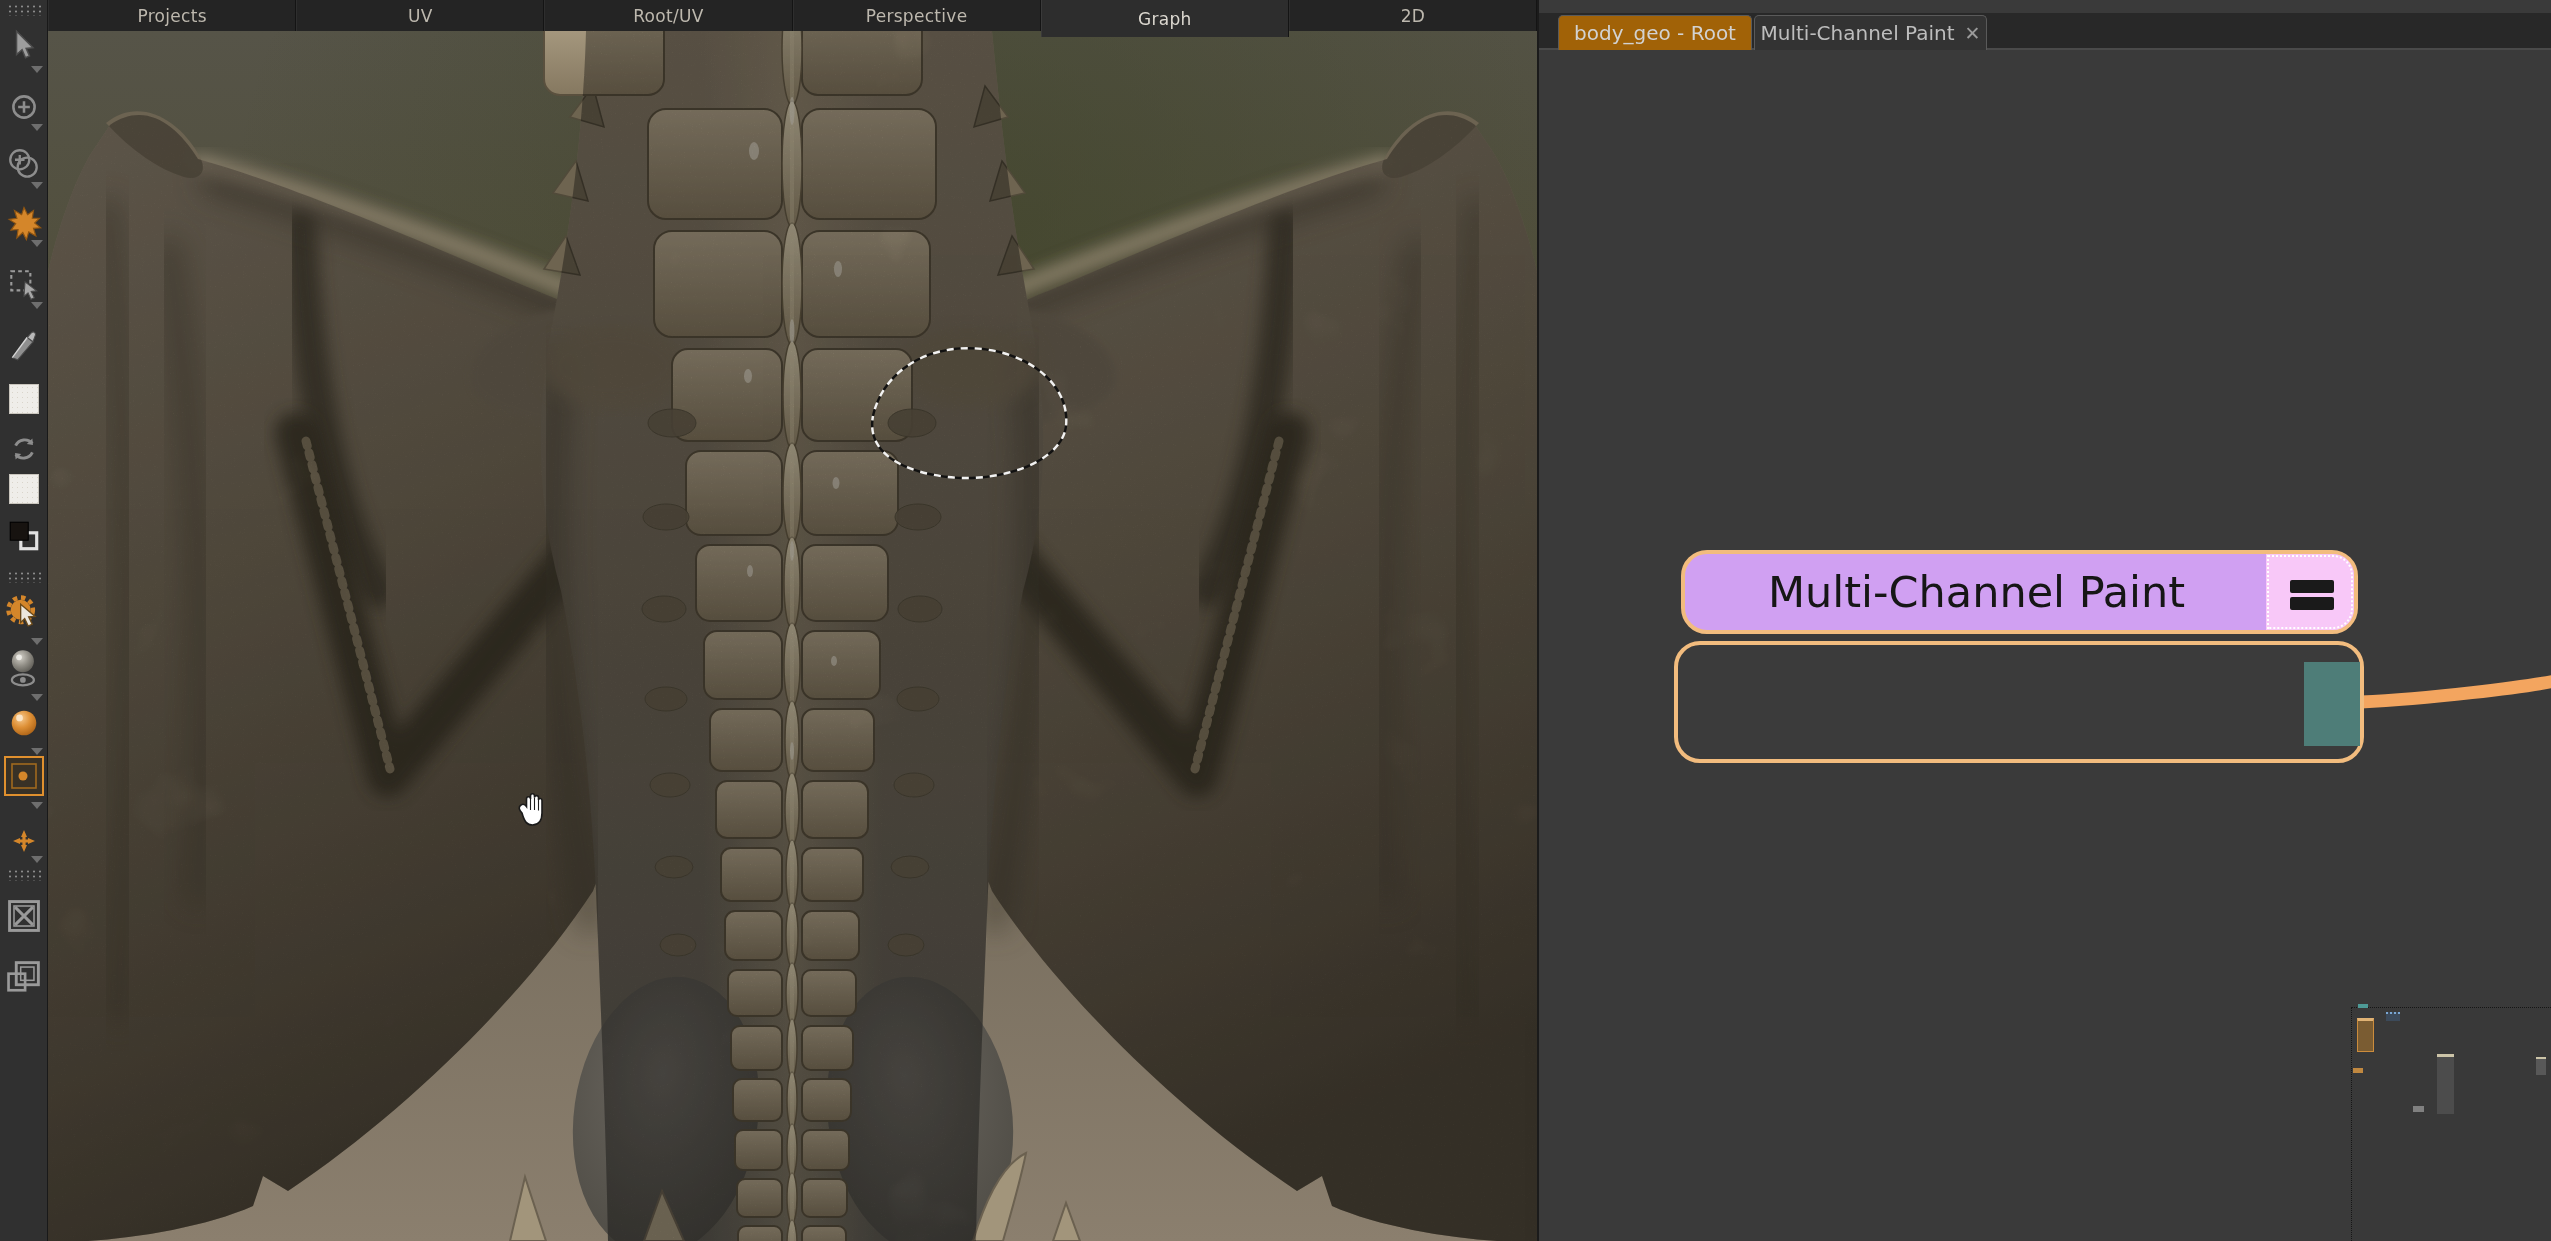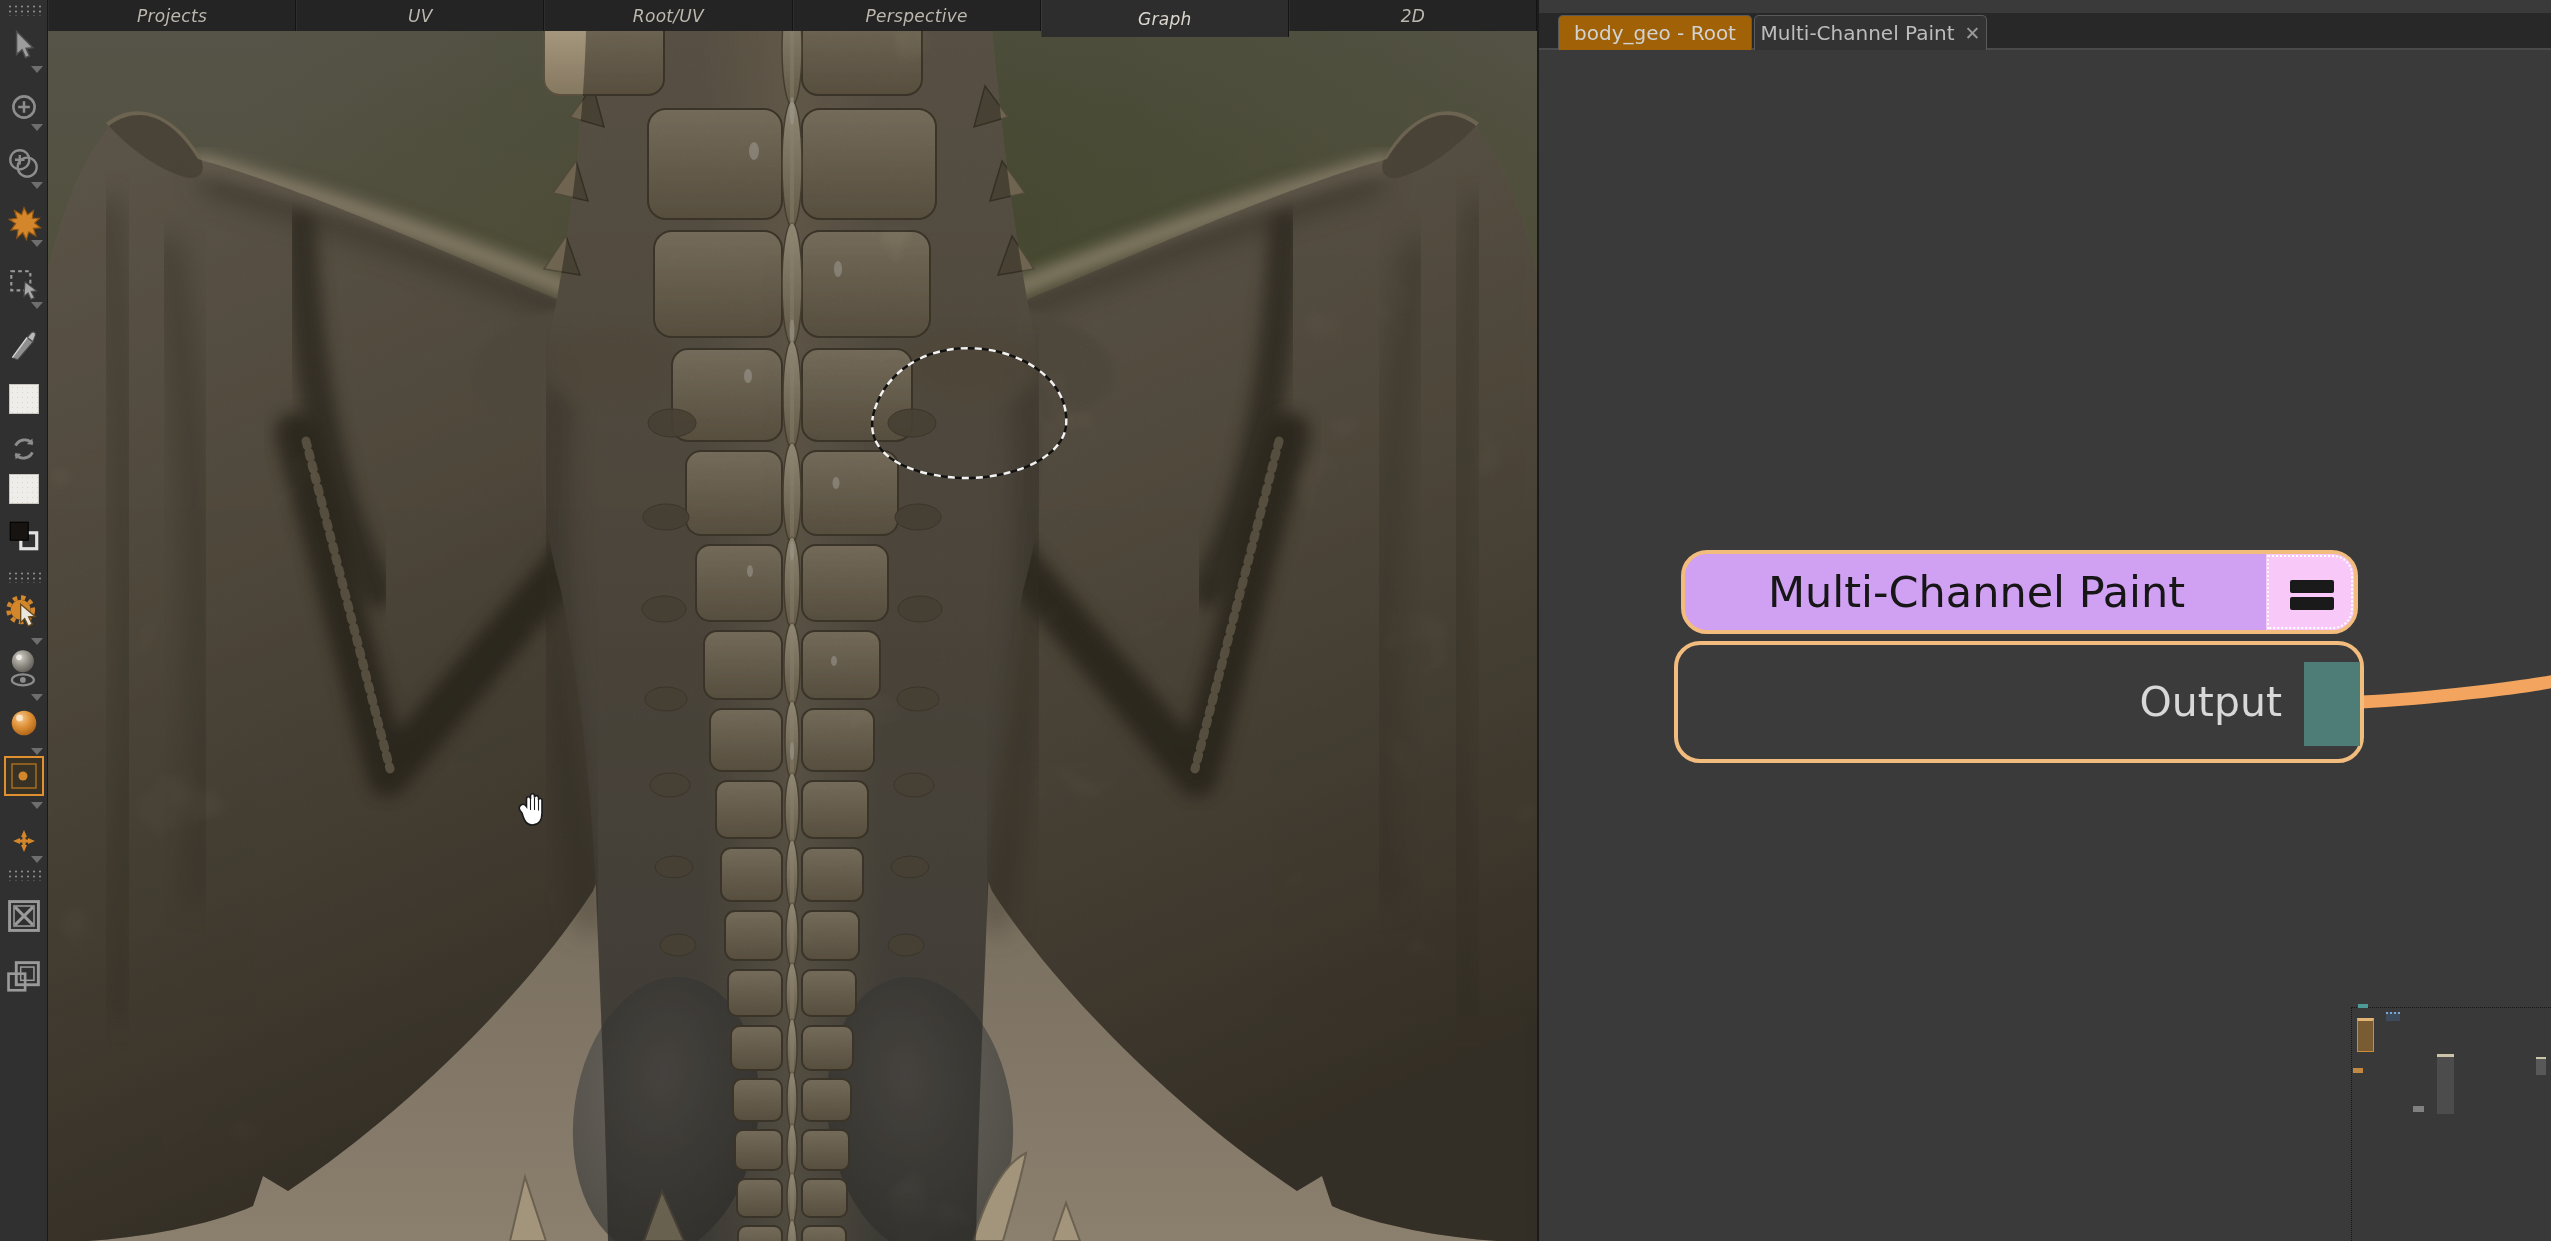--- a/index.html
+++ b/index.html
@@ -15,21 +15,21 @@
   .grip{width:36px;height:13px;
         background-image:radial-gradient(#8b8b8b 1.1px, transparent 1.4px);
         background-size:6px 5px;background-position:1px 1px;}
   .caret{position:absolute;right:4px;width:0;height:0;border-left:6px solid transparent;
          border-right:6px solid transparent;border-top:7px solid #6e6e6e;}
   .swatch{width:30px;height:30px;background:#efede9;border:1px solid #c9c5bd;
           background-image:radial-gradient(#d9d4ca 0.8px, transparent 1px);background-size:5px 5px;}
   .tool-active{border:2px solid #e0902e;background:#383126;width:40px;height:40px;}
 
   
-  #viewport{position:absolute;left:48px;top:0;width:1489px;height:1241px;background:#1d1d1d;font-style:italic;}
+  #viewport{position:absolute;left:48px;top:0;width:1489px;height:1241px;background:#1d1d1d;}
   #tabbar{position:absolute;left:0;top:0;width:100%;height:31px;display:flex;
           background:#1d1d1d;z-index:4;}
   .vtab{flex:1;display:flex;align-items:center;justify-content:center;height:31px;
         background:#242424;border-right:1px solid #141414;border-left:1px solid #2e2e2e;
         color:#bdb8ae;font-size:17px;letter-spacing:.3px;cursor:default;}
   .vtab.active{background:#2d2d2d;height:37px;color:#dcd8d0;border-left:1px solid #3a3a3a;}
   #scene{position:absolute;left:0;top:31px;width:1489px;height:1210px;}
   #scene svg{display:block;}
 
   
@@ -488,21 +488,20 @@
     </div>
 
     <div id="ng-canvas"></div>
 
     <svg id="ng-wire">
       <path d="M822 702 C890 699 985 687 1016 681" fill="none" style="stroke:var(--wire_orange)" stroke-width="13" stroke-linecap="round"></path>
     </svg>
 
     <div id="node">
       <div id="node-body">
-        <div id="node-output">Output</div>
         <div id="node-port"></div>
       </div>
       <div id="node-header">
         <div id="node-title">Multi-Channel Paint</div>
         <div id="node-menu">
           <i style="top:26px"></i>
           <i style="top:43px"></i>
         </div>
       </div>
     </div>

